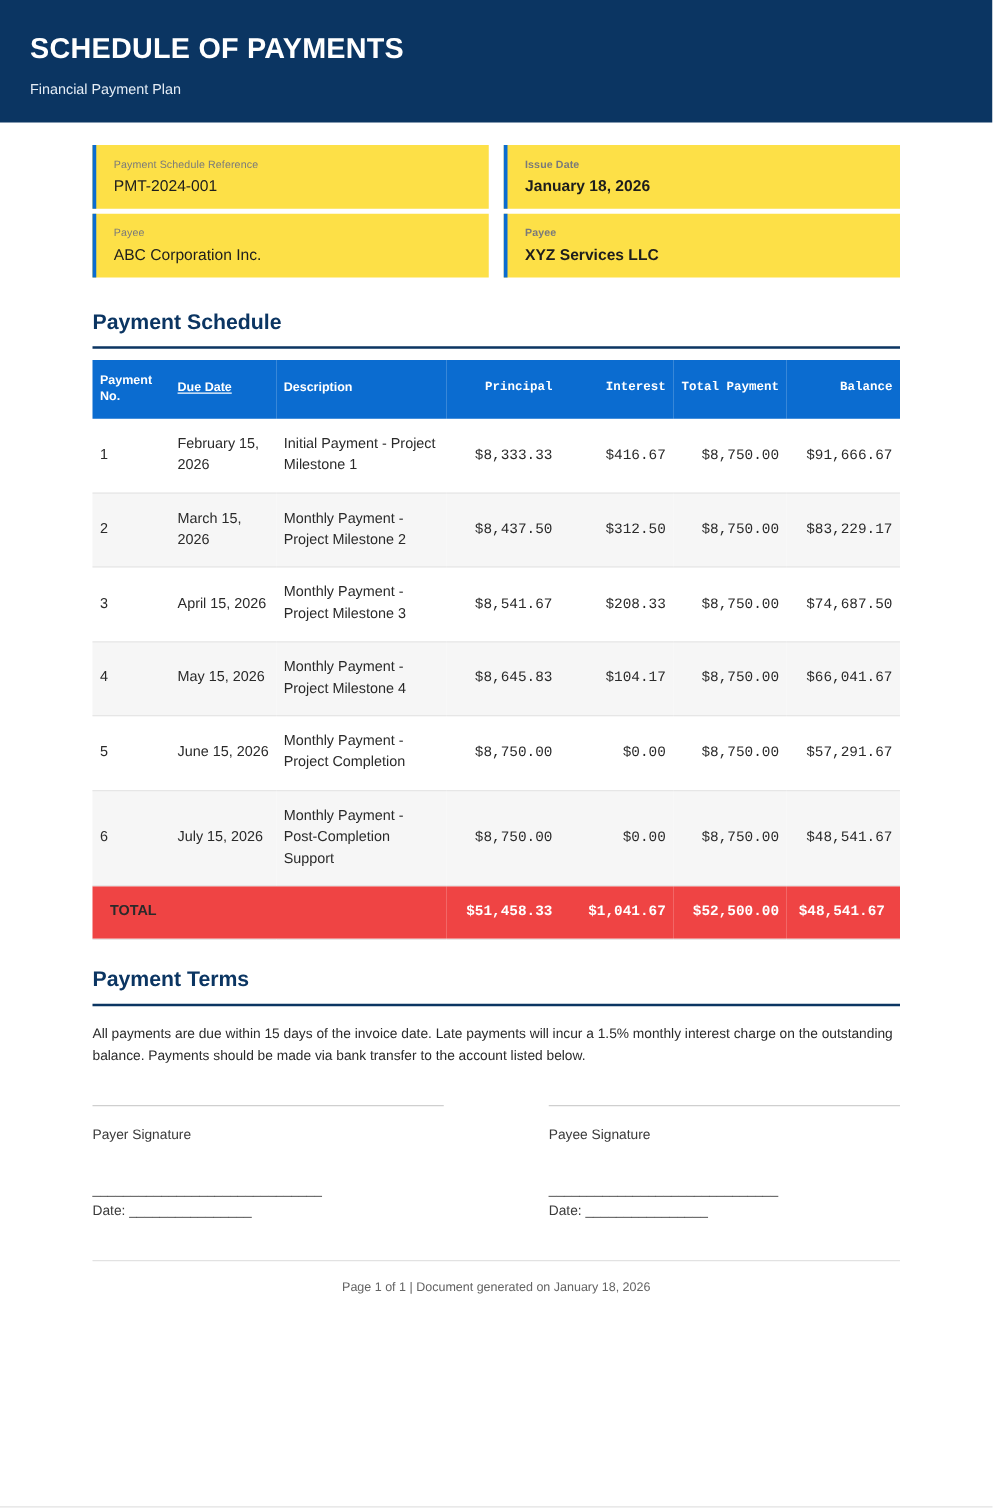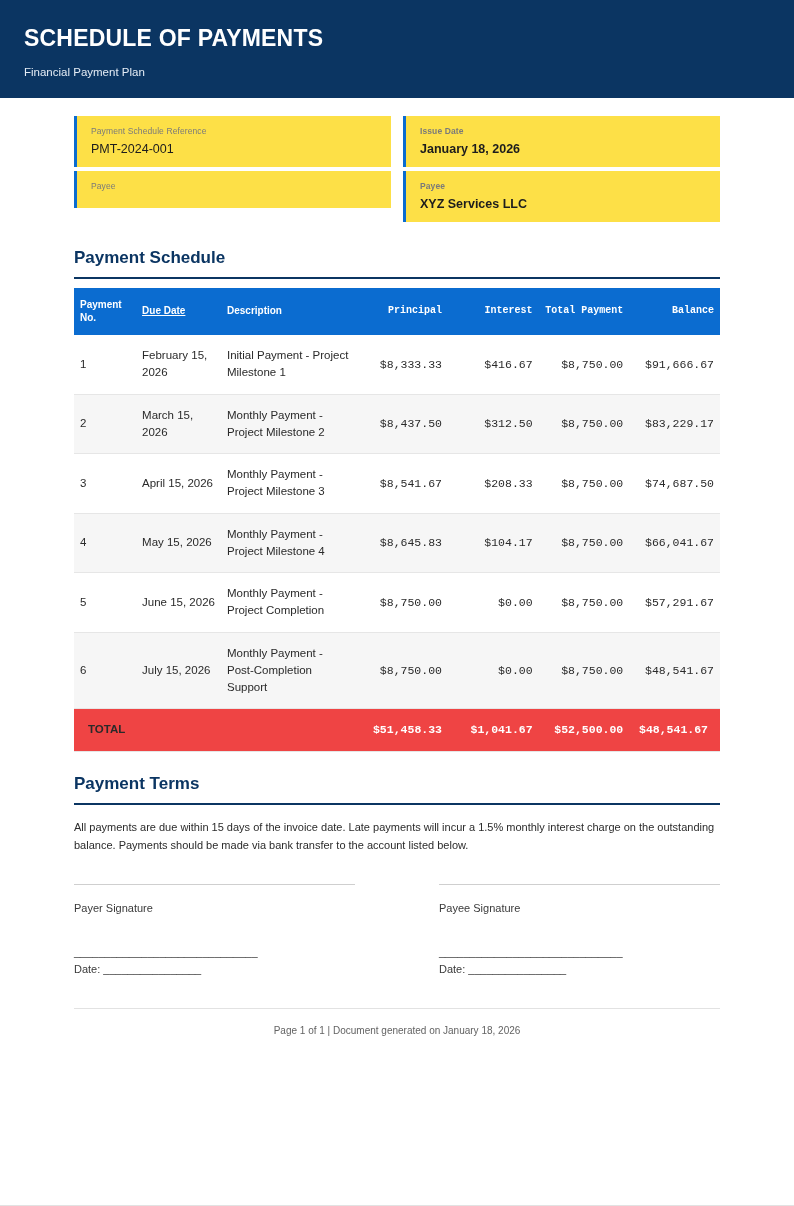--- a/index.html
+++ b/index.html
@@ -225,20 +225,21 @@
     <div class="info-cellwrap rc">
       <div class="info-box right">
         <div class="info-label">Issue Date</div>
         <div class="info-value">January 18, 2026</div>
       </div>
     </div>
 
     <div class="info-cellwrap lc">
       <div class="info-box">
         <div class="info-label">Payee</div>
+        <div class="info-value">ABC Corporation Inc.</div>
       </div>
     </div>
 
     <div class="info-cellwrap rc">
       <div class="info-box right">
         <div class="info-label">Payee</div>
         <div class="info-value">XYZ Services LLC</div>
       </div>
     </div>
 

